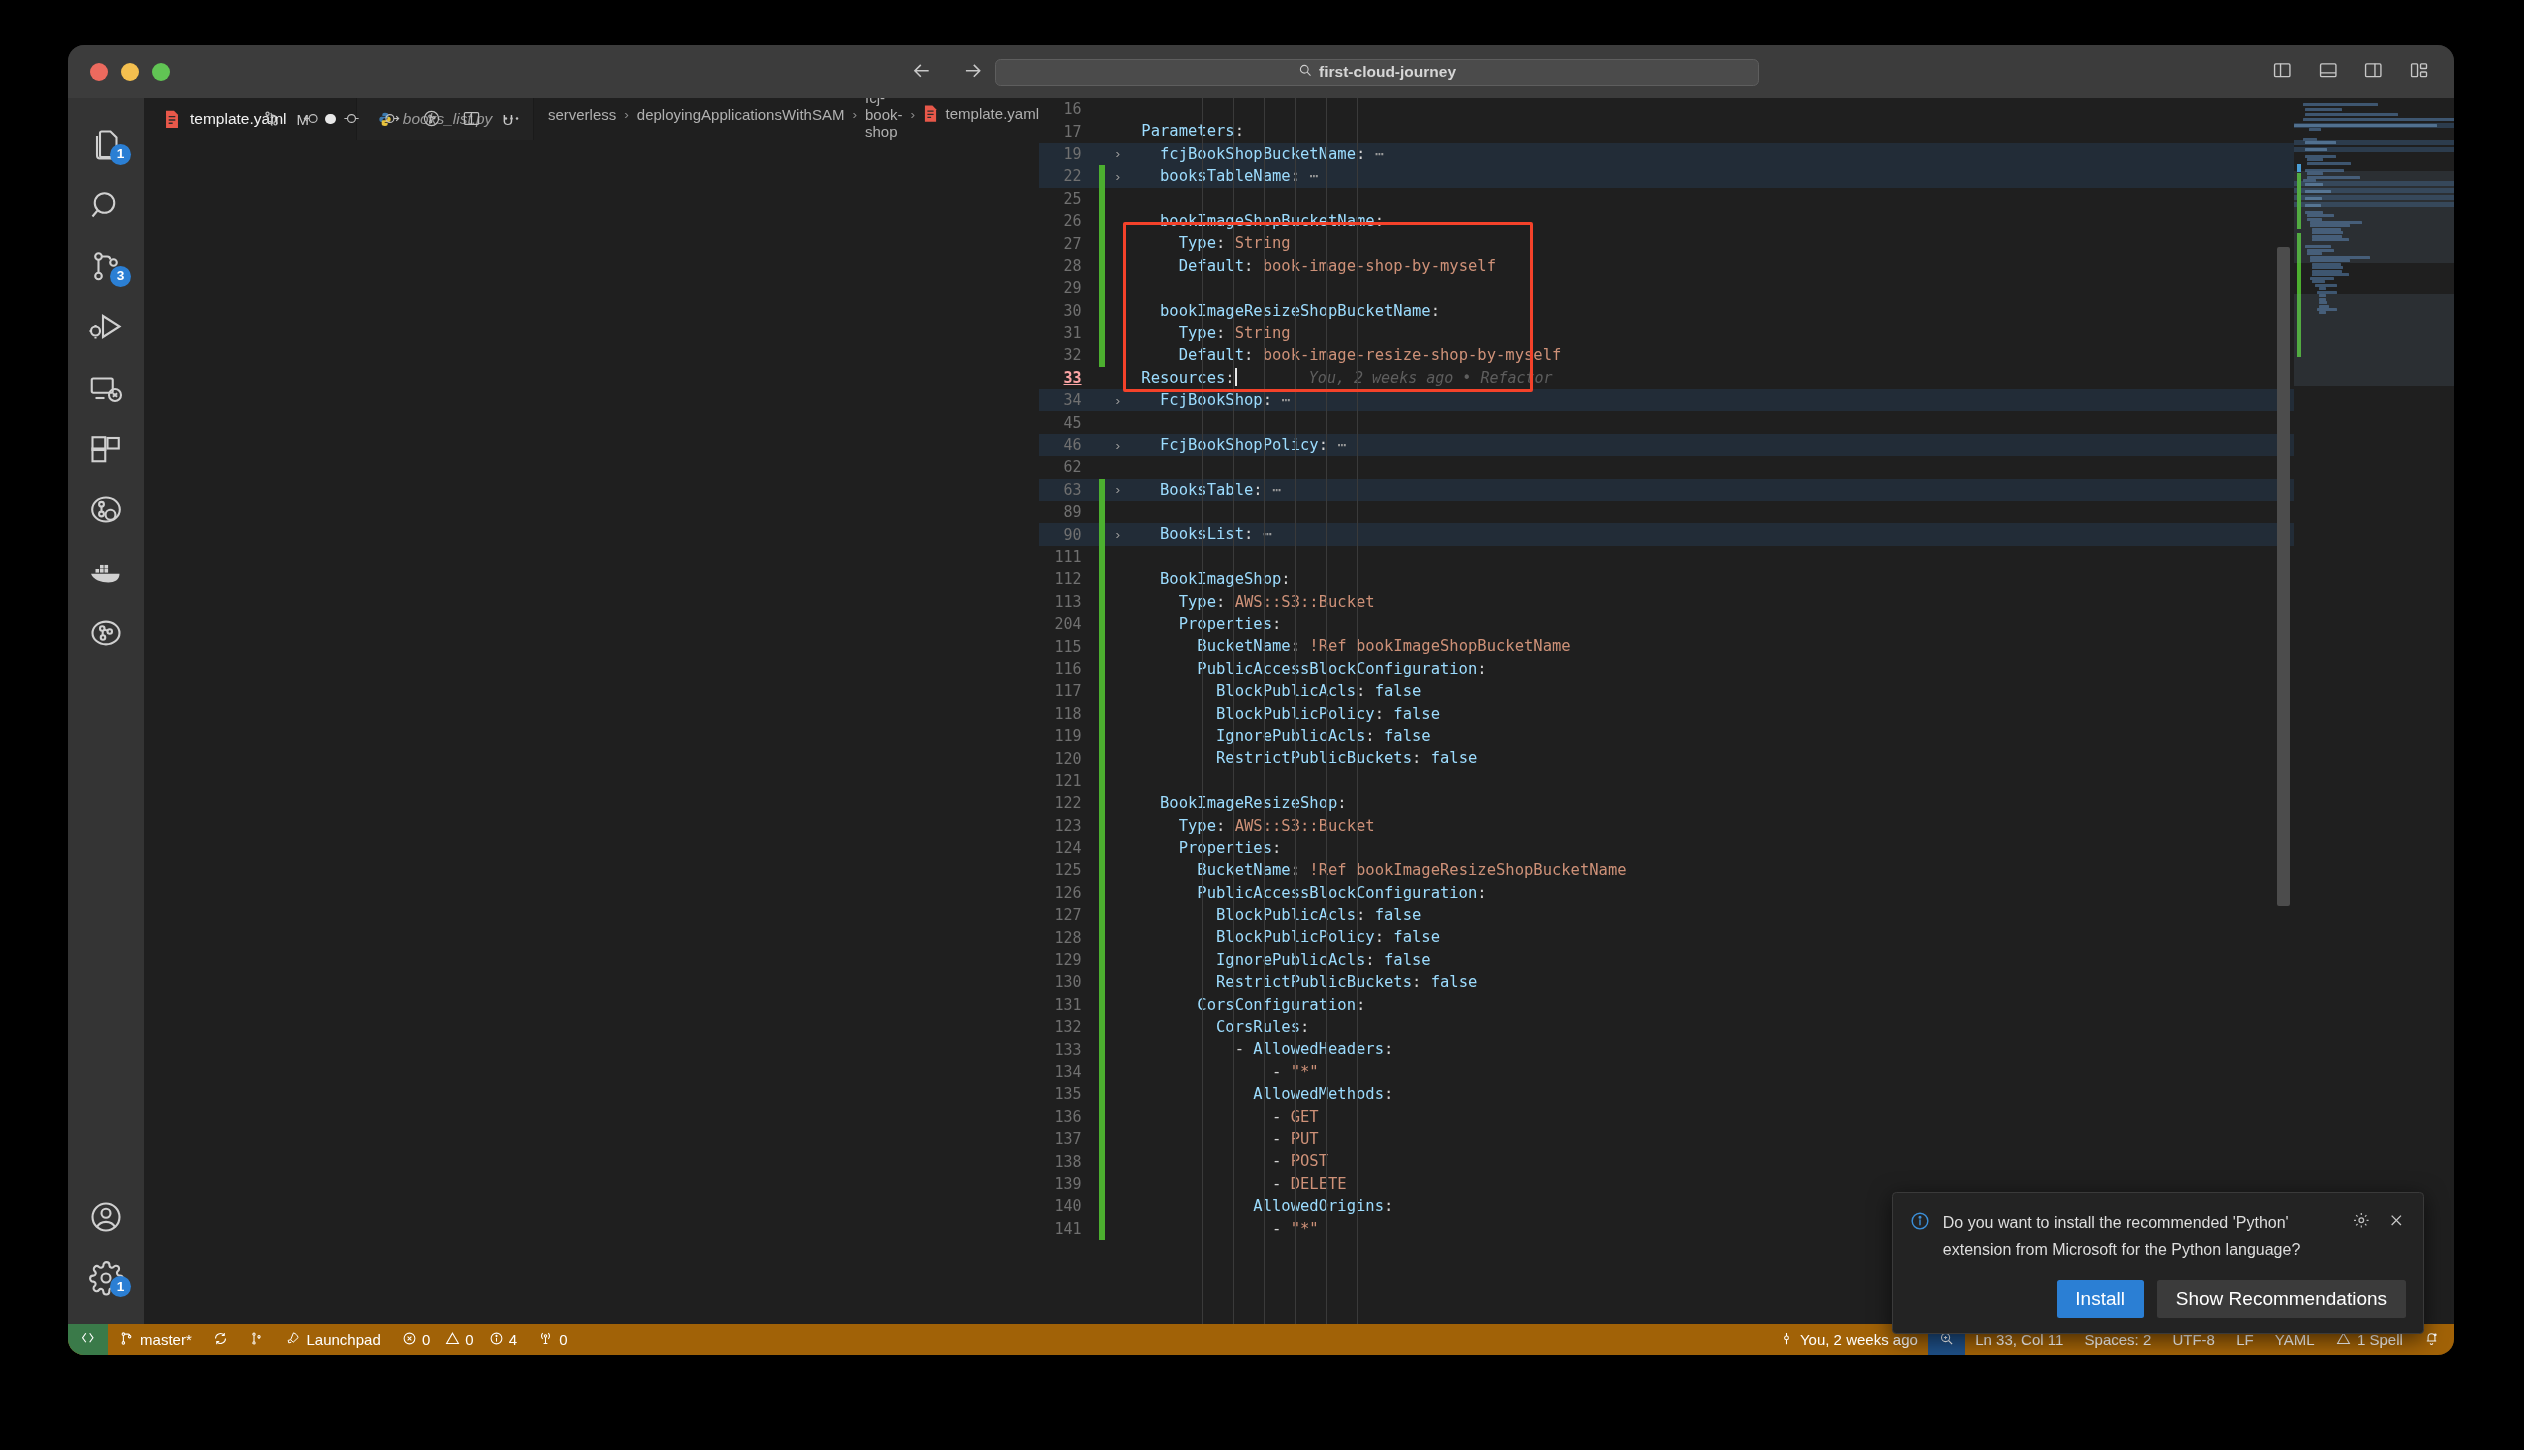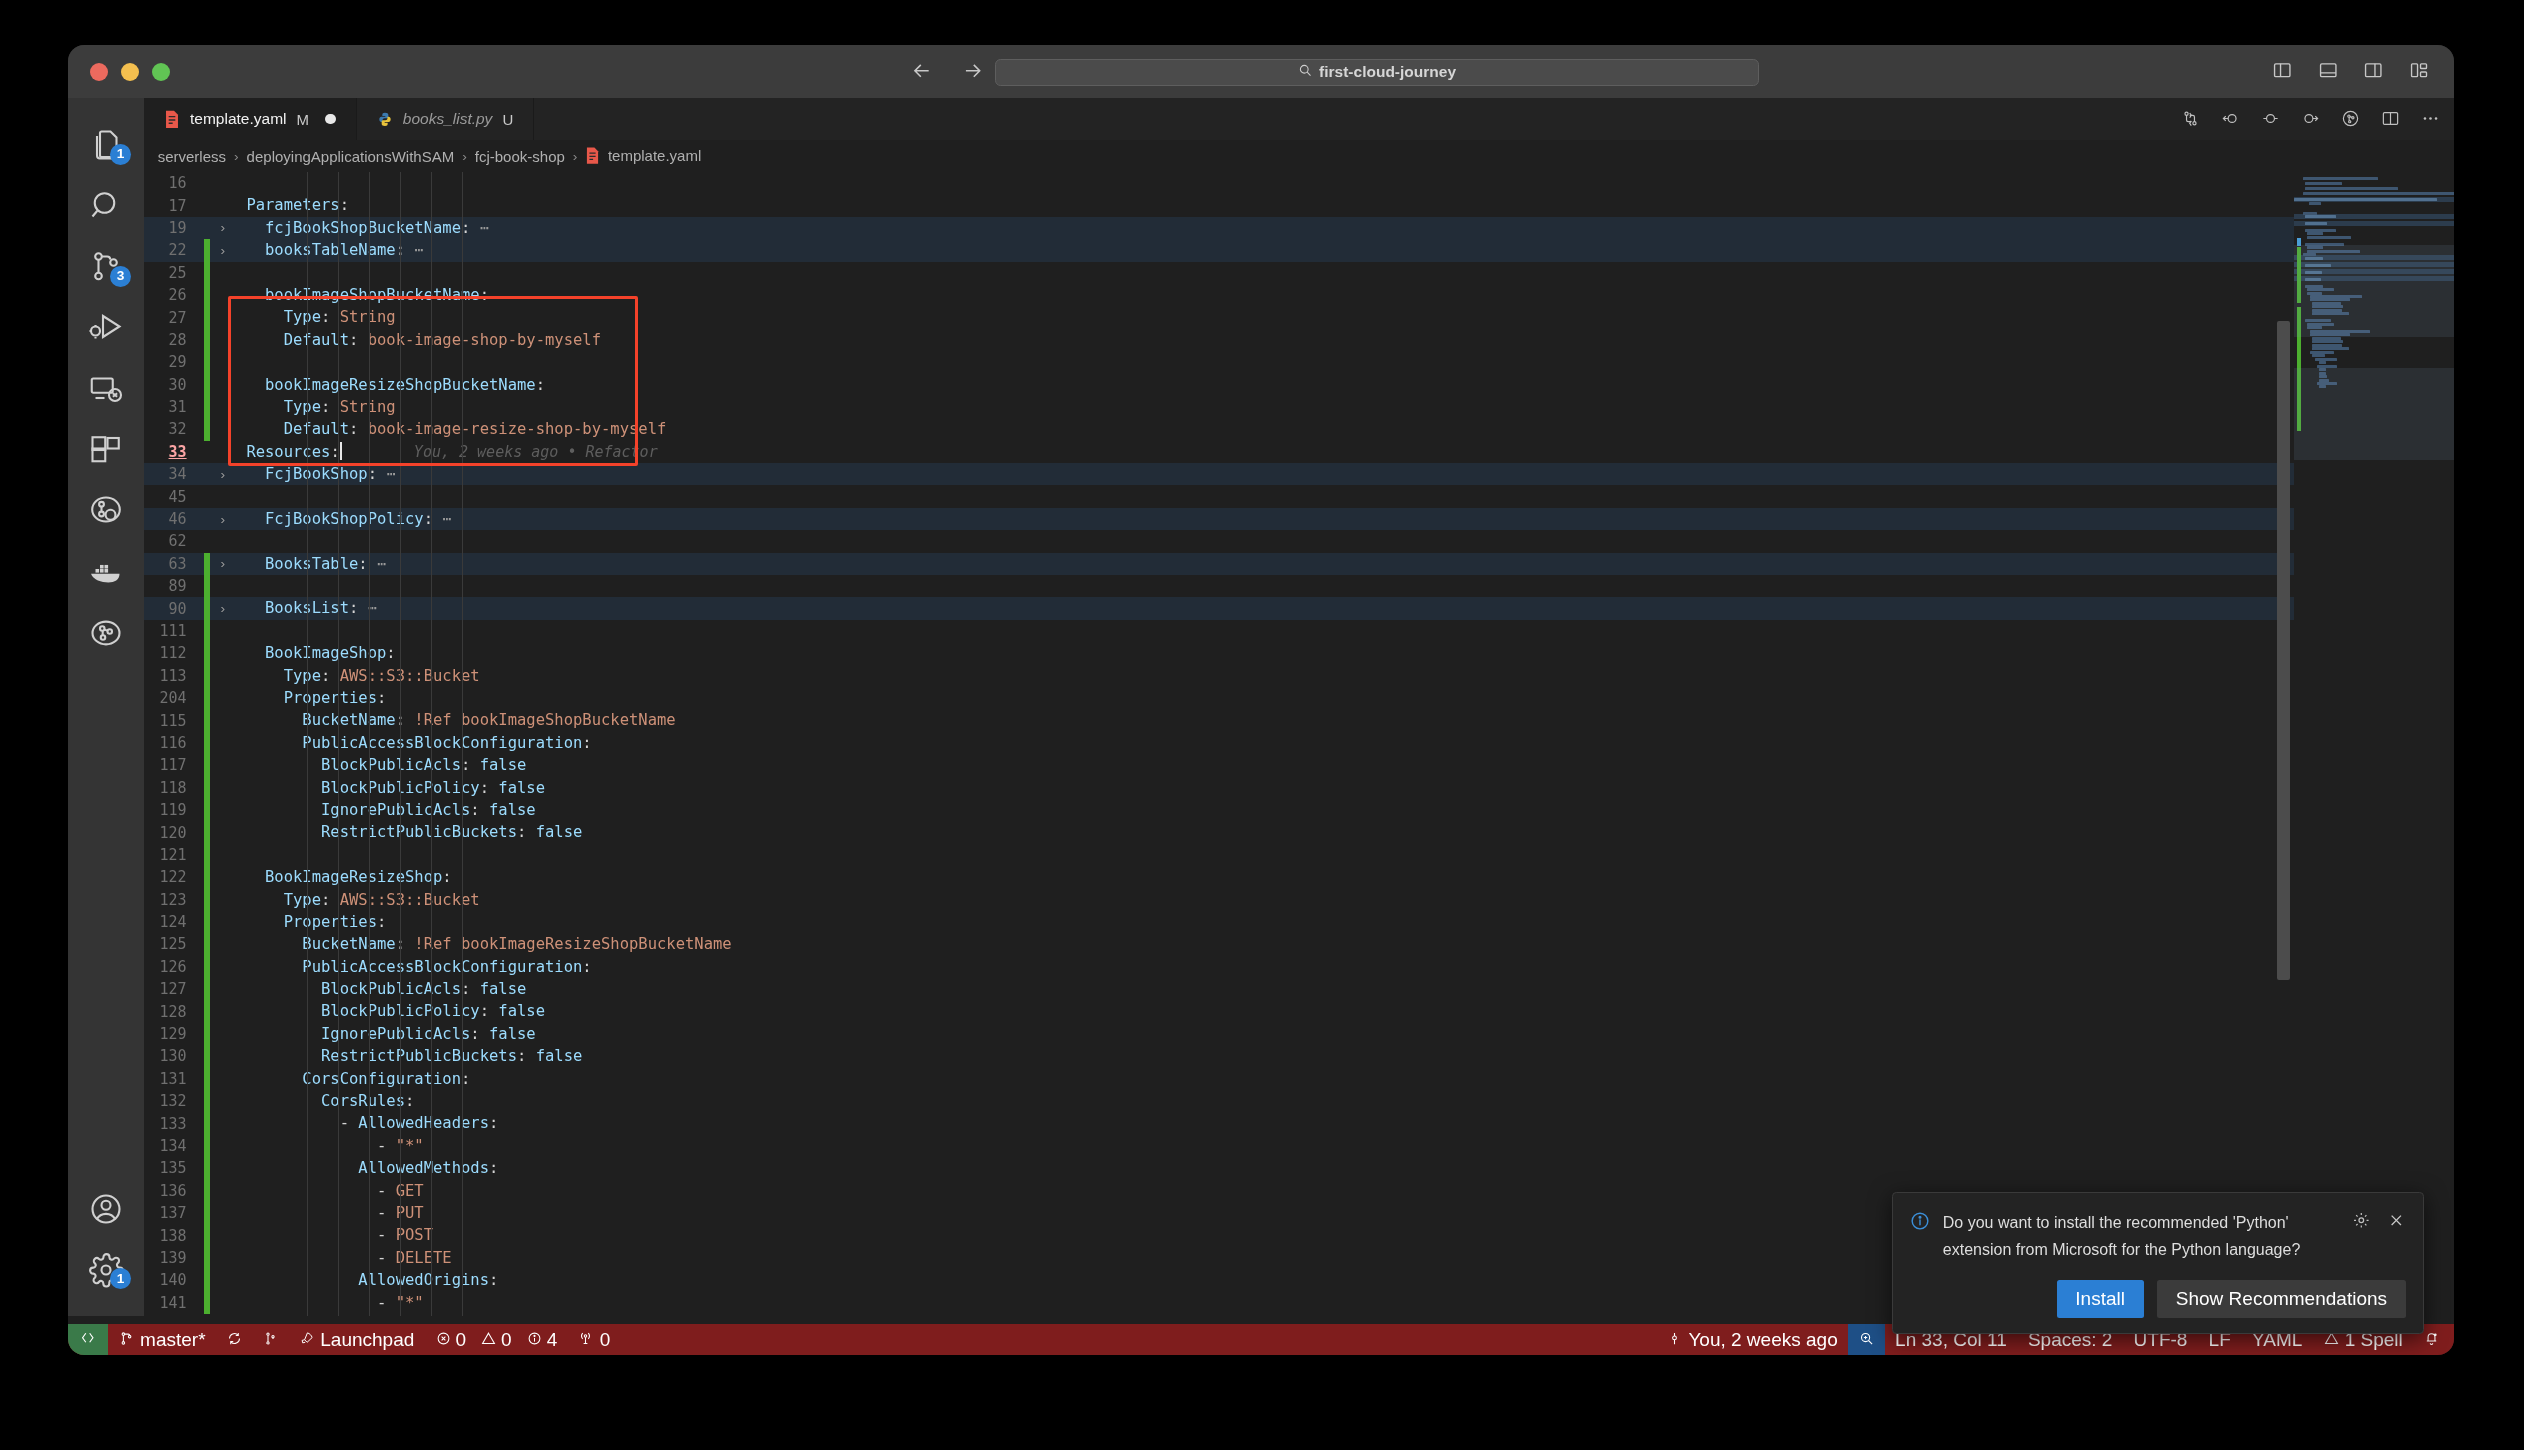--- a/index.html
+++ b/index.html
@@ -64,21 +64,21 @@
   .abar-spacer { flex: 1; }
   .badge {
     position:absolute; right: 13px; bottom: 11.8px;
     min-width: 21px; height: 21px; padding: 0 5px;
     background: #2b7fd4; color: #fff; border-radius: 10.6px;
     font-size: 13.7px; font-weight: bold;
     display:flex; align-items:center; justify-content:center;
     line-height: 1;
   }
   
-  .editorcol { flex:1; display:flex; flex-direction:column; min-width:0; background:#1f1f1f; }
+  .editorcol { flex:1; display:flex; flex-direction:row; min-width:0; background:#1f1f1f; }
   .tabbar { height: 42px; flex:0 0 42px; background:#232323; display:flex; position:relative; }
   .tab {
     display:flex; align-items:center; gap: 10px;
     padding: 0 20px; font-size: 15.5px; color:#9a9a9a;
     border-right: 0.6px solid #1a1a1a;
   }
   .tab.active { background:#1f1f1f; color:#f2f2f2; }
   .tab .ficon { width: 16px; height: 18.6px; display:block; }
   .tab .mod { color:#c9c9c9; font-size: 15px; }
   .tab .udot { width:10.6px;height:10.6px;border-radius:50%;background:#e8e8e8; margin-left: 6.2px; }
@@ -160,24 +160,23 @@
   .notif-tools svg { width: 18.6px; height: 18.6px; }
   .notif-btns { display:flex; justify-content:flex-end; gap: 13.7px; margin-top: 17.4px; }
   .btn {
     font-size: 19px; padding: 8px 18.6px; border-radius: 2.5px;
     color:#fff; border:none; font-family:"Liberation Sans",sans-serif;
   }
   .btn.primary { background:#2b7fd4; }
   .btn.secondary { background:#3b3b3b; }
   
   .statusbar {
-    height: 31px; flex:0 0 31px; background:#7f1d1d;
-    display:flex; align-items:center; color:#fff; font-size:19px;
+    height: 31px; flex:0 0 31px; background:#a16207;
+    display:flex; align-items:center; color:#fff; font-size:15px;
     position: relative;
-    margin-top: 8px;
   }
   .sb-remote {
     height:31px; background:#3a7a49; display:flex; align-items:center;
     padding: 0 12.4px;
   }
   .sb-remote svg { width:15.5px; height:15.5px; }
   .sb-item { display:flex; align-items:center; gap: 6.2px; padding: 0 10.6px; height:31px; }
   .sb-item svg { width: 15px; height: 15px; }
   .sb-right { margin-left:auto; display:flex; align-items:center; }
   .sb-item.dark { background:#1e4f86; }

